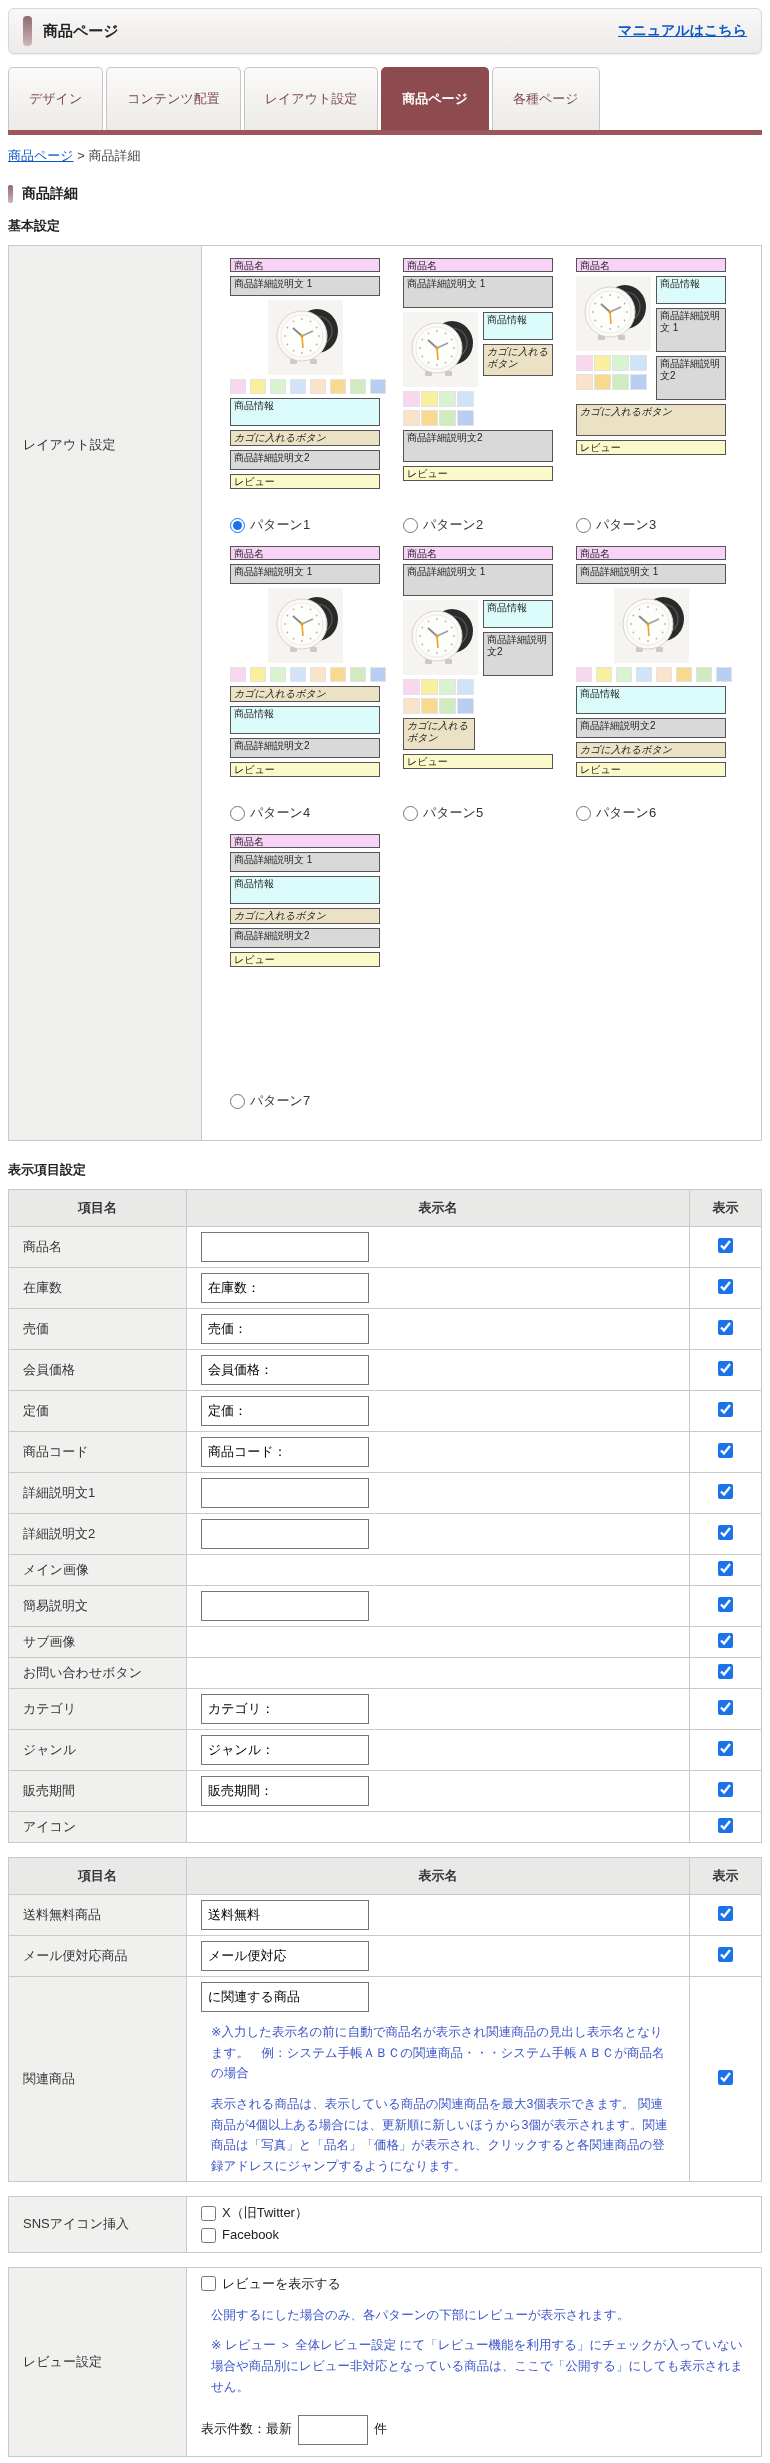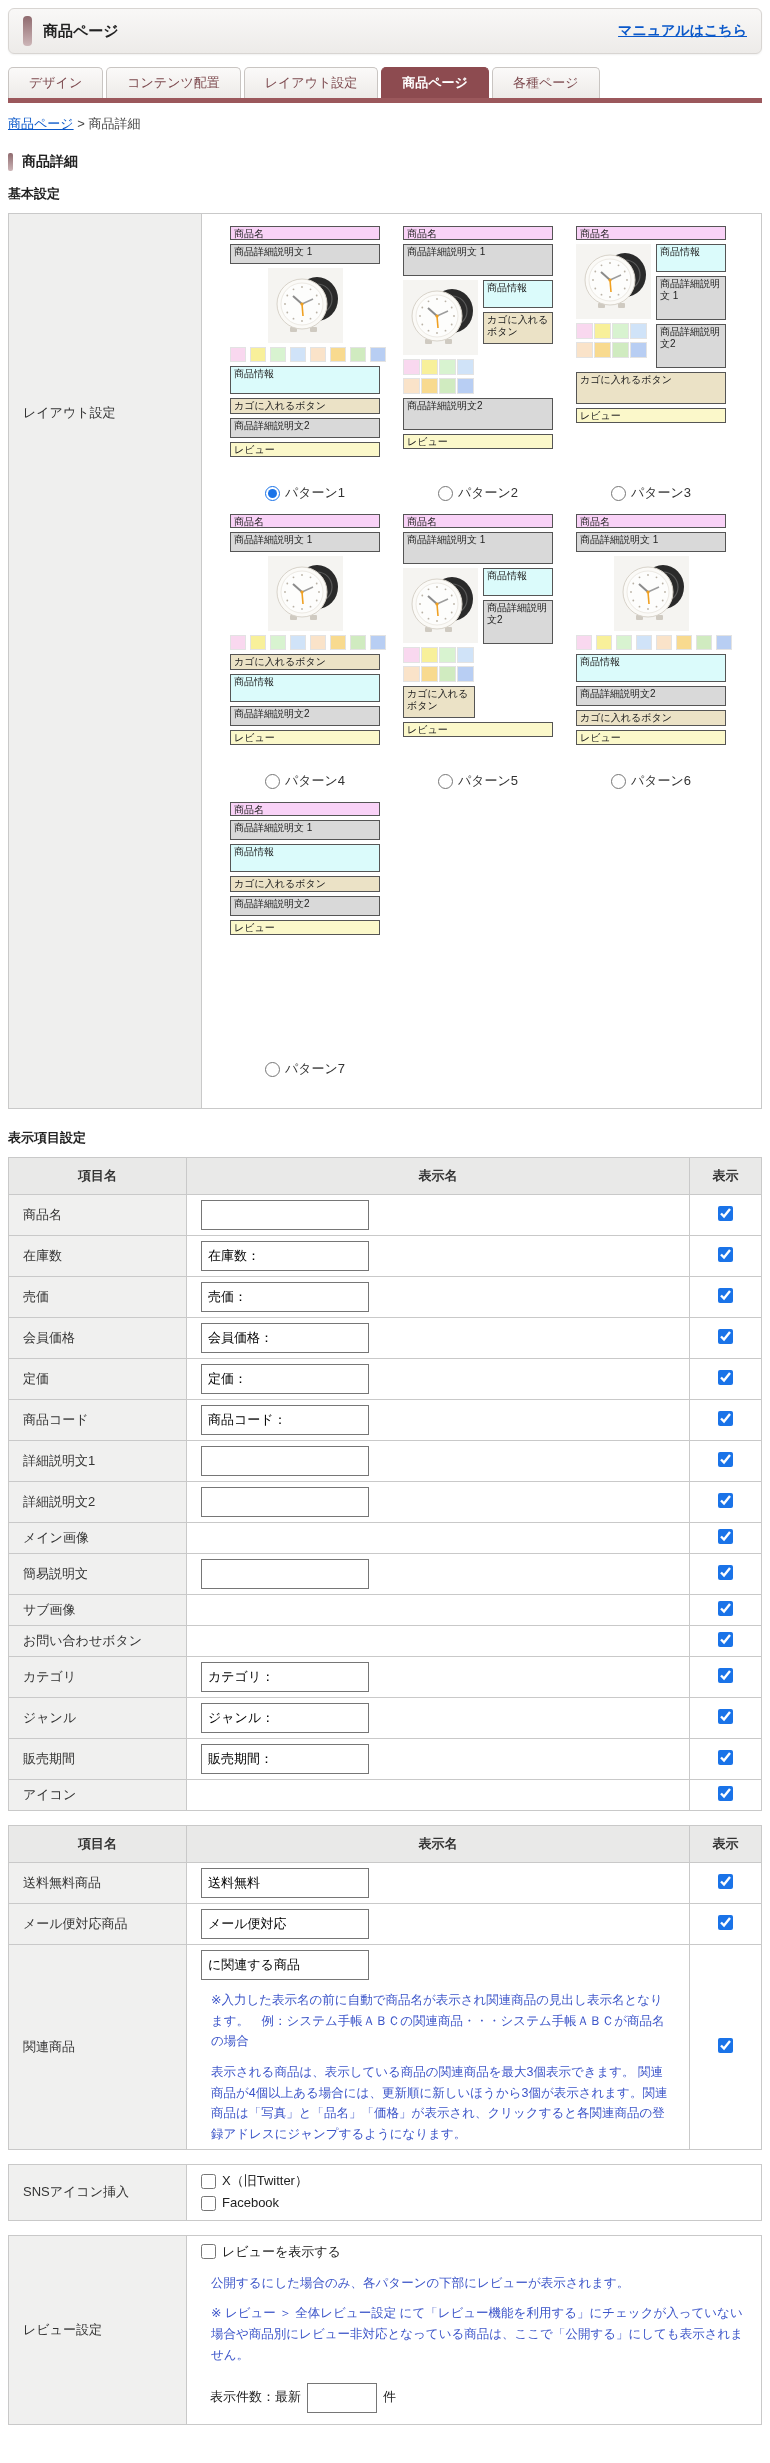--- a/index.html
+++ b/index.html
@@ -11,21 +11,21 @@
     background:linear-gradient(#f9f8f7,#edebe9);display:flex;align-items:center;
     padding:0 14px;box-shadow:0 1px 2px rgba(0,0,0,.06);}
   .accent-pill{width:9px;height:30px;border-radius:4px;
     background:linear-gradient(#8f6a6e,#cdb6b8);margin-right:11px;}
   .page-title{font-size:15px;margin:0;font-weight:bold;color:#222;}
   .manual-link{margin-left:auto;color:#0a58ca;font-weight:bold;text-decoration:underline;
     font-size:14px;cursor:pointer;}
 
   
   .tabs{display:flex;gap:3px;margin-top:13px;align-items:flex-end;}
-  .tab{padding:6px 20px;border:1px solid #c9c5c2;border-bottom:none;border-radius:5px 5px 0 0;
+  .tab{padding:22px 20px;border:1px solid #c9c5c2;border-bottom:none;border-radius:5px 5px 0 0;
     background:linear-gradient(#fbfaf9,#edebe8);color:#7d4a4f;font-size:13px;cursor:pointer;white-space:nowrap;}
   .tab.active{background:#8d4b50;color:#fff;border-color:#8d4b50;font-weight:bold;}
   .tab-underline{height:5px;background:#9b585c;}
 
   .breadcrumb{margin:12px 0 20px;font-size:13px;color:#444;}
   .breadcrumb a{color:#0a58ca;text-decoration:underline;cursor:pointer;}
 
   .section-title{display:flex;align-items:center;gap:9px;margin:18px 0 14px;font-weight:bold;
     font-size:14px;color:#222;}
   .section-title .bar{width:5px;height:18px;border-radius:2px;
@@ -39,46 +39,46 @@
   .layout-label-cell{width:178px;background:#efefee;padding:190px 0 0 14px;font-size:13px;}
   .layout-cell{background:#fff;padding:12px 8px 18px 28px;}
   .pattern-group{display:flex;gap:23px;margin-bottom:12px;}
   .pattern-col{width:150px;flex:none;}
   .preview{height:258px;}
   .pb{box-sizing:border-box;border:1px solid #555;font-size:10px;line-height:1.2;
     padding:1px 3px;margin-bottom:4px;overflow:hidden;color:#222;}
   .pb-name{background:#f9d2f7;}
   .pb-desc{background:#d9d9d9;}
   .pb-info{background:#dbfbfb;}
-  .pb-cart{background:#ebe2c6;}
+  .pb-cart{background:#ebe2c6;font-style:italic;}
   .pb-review{background:#fbf8ca;}
   .clock{width:75px;height:75px;margin-bottom:4px;}
   .clock.center{margin-left:auto;margin-right:auto;display:block;}
   .sw-row{display:flex;gap:4px;margin-bottom:4px;}
   .sw{width:14px;height:13px;border:1px solid #e3e3e3;flex:none;}
   .sw42{display:grid;grid-template-columns:repeat(4,15px);gap:3px;margin-bottom:4px;}
   .sw42 .sw{width:15px;height:14px;}
   .prow{display:flex;gap:5px;}
   .prow .pleft{width:75px;flex:none;}
   .prow .pright{flex:1;min-width:0;}
-  .radio-line{display:flex;align-items:center;gap:5px;font-size:13px;color:#333;cursor:pointer;justify-content:center;}
+  .radio-line{display:flex;align-items:center;gap:5px;font-size:13px;color:#333;cursor:pointer;}
   input[type=radio],input[type=checkbox]{accent-color:#1a73e8;width:15px;height:15px;margin:0;cursor:pointer;}
 
   
   .items-table{width:100%;margin-bottom:14px;font-size:13px;}
   .items-table th,.items-table td{border:1px solid #c9c9c9;}
   .items-table thead th{background:#e9e9e8;font-weight:bold;color:#333;padding:9px 6px;text-align:center;}
   .cell-label{background:#f0f0ef;padding:6px 14px;vertical-align:middle;}
   .cell-content{background:#fff;padding:5px 14px;vertical-align:middle;}
   .cell-check{text-align:center;vertical-align:middle;background:#fff;}
   .name-input{width:168px;height:30px;border:1px solid #767676;font-size:13px;padding:2px 6px;
     box-sizing:border-box;font-family:inherit;background:#fff;}
   .note{color:#3c55c9;font-size:12.5px;line-height:1.65;margin:10px 0 0 10px;max-width:640px;}
   .check-line{display:flex;align-items:center;gap:6px;font-size:13px;color:#222;line-height:1.7;cursor:pointer;}
-  .count-line{margin:18px 0 6px 9px;color:#222;}
+  .count-line{margin:18px 0 6px 0;color:#222;}
   .small-input{width:70px;height:30px;border:1px solid #767676;margin:0 6px;vertical-align:middle;
     box-sizing:border-box;font-size:13px;padding:2px 6px;}
 </style>
 </head>
 <body>
 
 <div class="page">
 
   <div class="header-box">
     <span class="accent-pill"></span>

